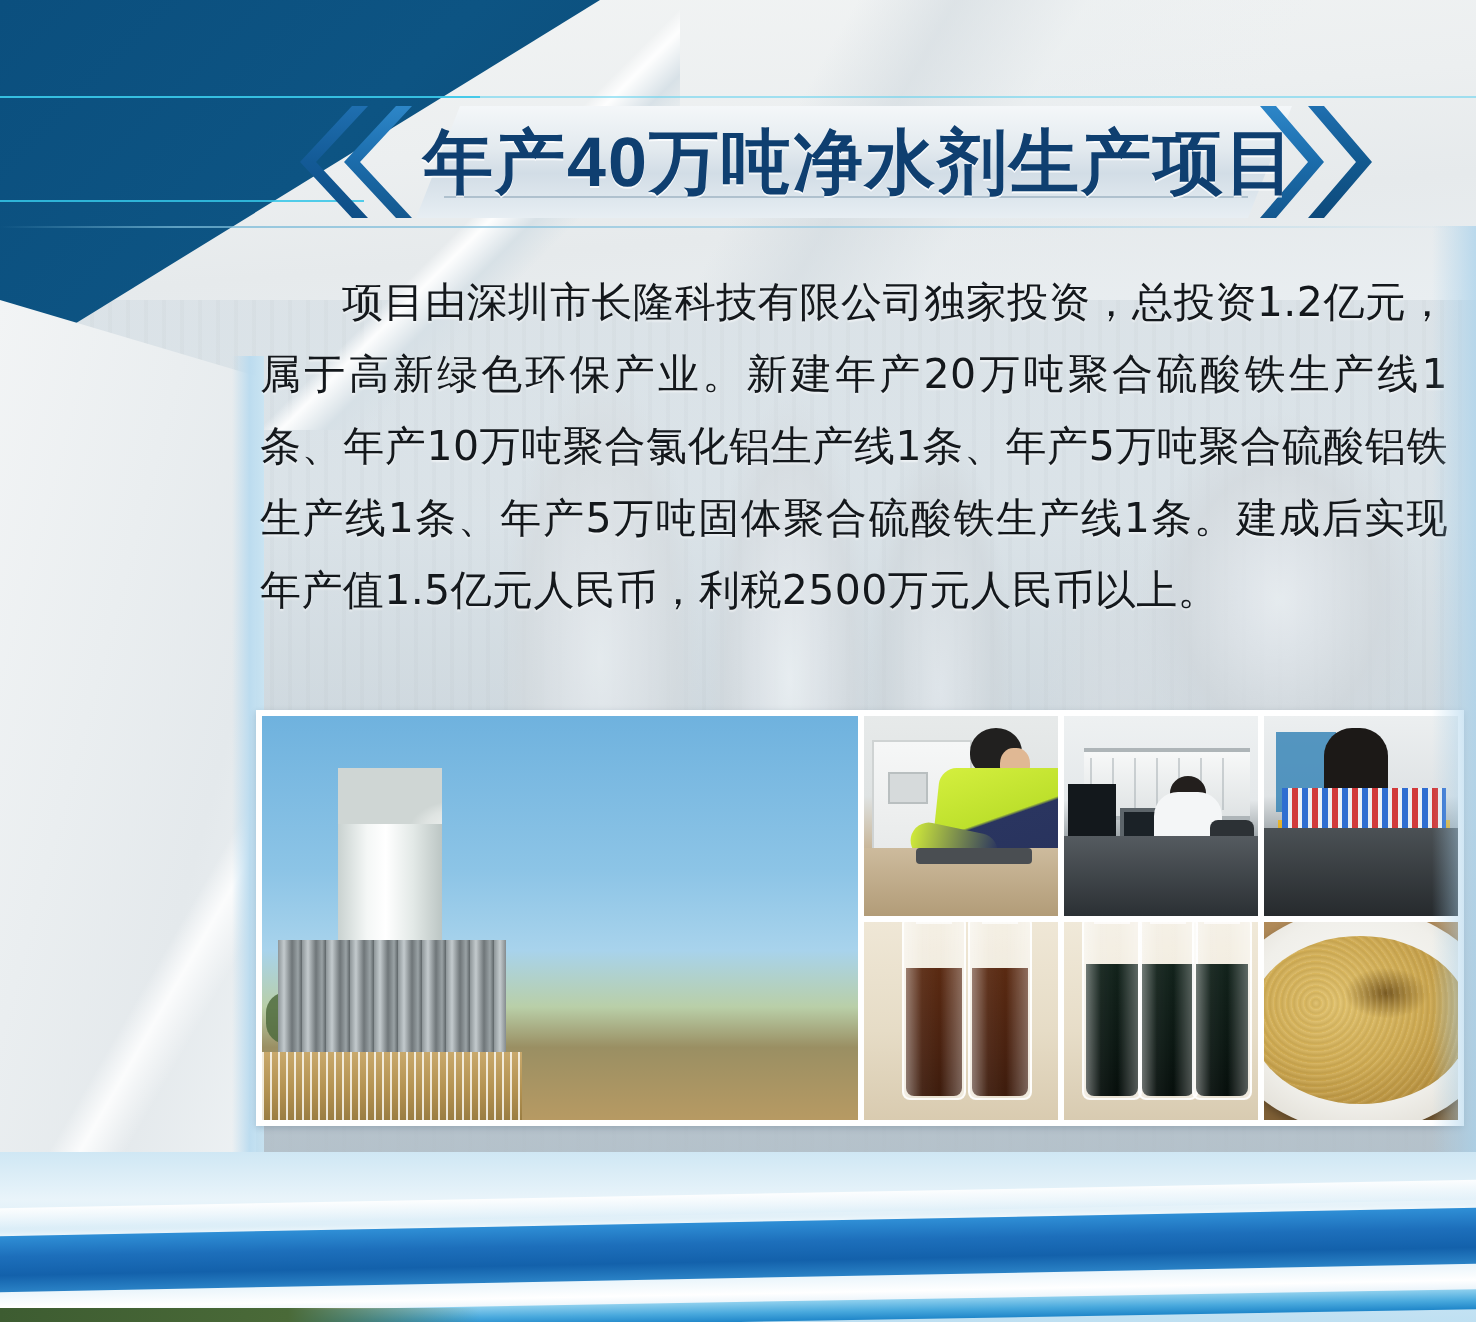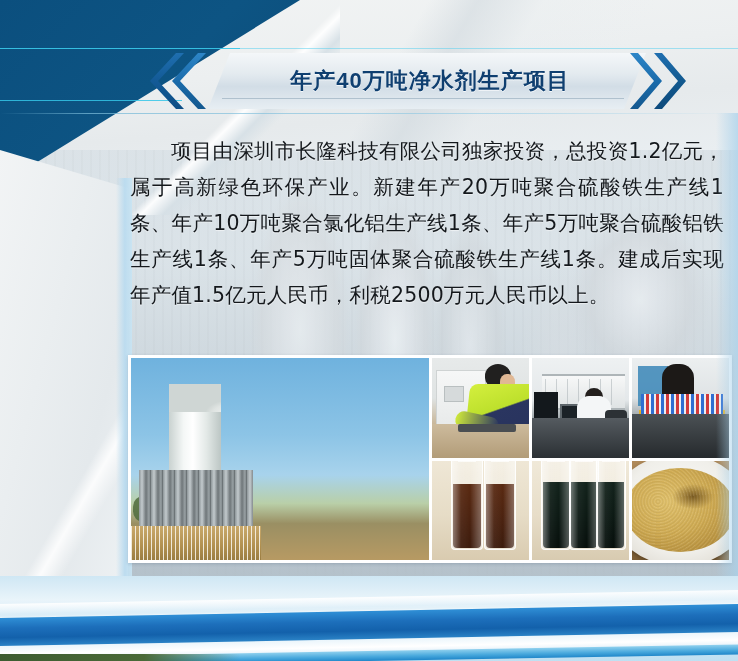--- a/index.html
+++ b/index.html
@@ -115,21 +115,21 @@
   .chev.r1{left:476px;width:36px;}
   .chev.r2{left:500px;width:36px;}
   .chev.r1 i{background:linear-gradient(180deg,#2d86c8 0%, #1b6cab 50%, #14588f 100%);
     clip-path:polygon(4px 0, 12px 0, 36px 28px, 12px 56px, 4px 56px, 28px 28px);}
   .chev.r2 i{background:linear-gradient(180deg,#1f6fb0 0%, #12598f 50%, #0d4a7c 100%);
     clip-path:polygon(4px 0, 12px 0, 36px 28px, 12px 56px, 4px 56px, 28px 28px);}
 
   .title-text{
     position:absolute;left:80px;top:0;width:400px;height:56px;
     display:flex;align-items:center;justify-content:center;
-    font-size:22px;font-weight:bold;letter-spacing:1px;
+    font-size:35px;font-weight:bold;letter-spacing:1px;
     color:#0f3f70;
     text-shadow:0 1px 0 rgba(255,255,255,.75);
     white-space:nowrap;
   }
 
   
   .banner-underline{
     position:absolute;left:0;top:113px;width:738px;height:1px;
     background:linear-gradient(90deg, rgba(120,185,215,.0) 0%, rgba(120,185,215,.75) 12%, rgba(150,205,230,.6) 70%, rgba(150,205,230,0) 100%);
   }

